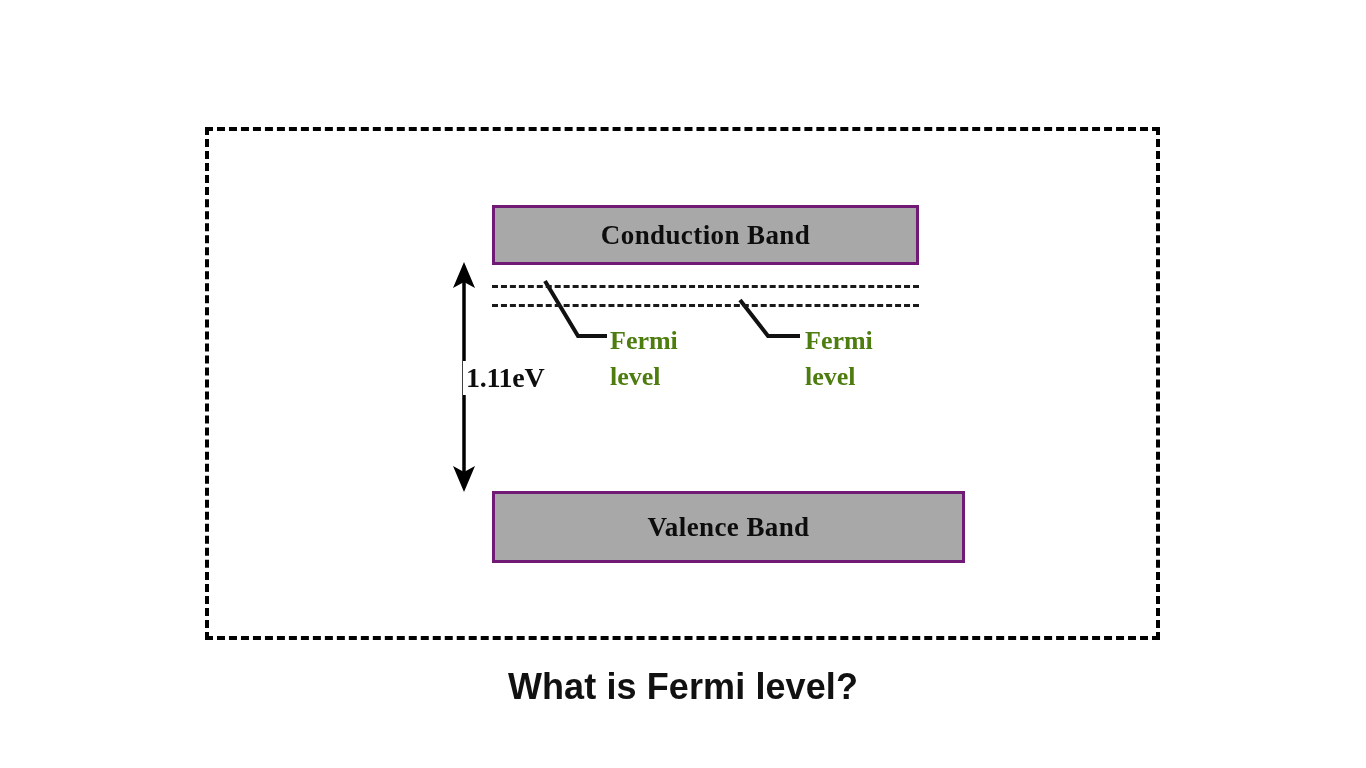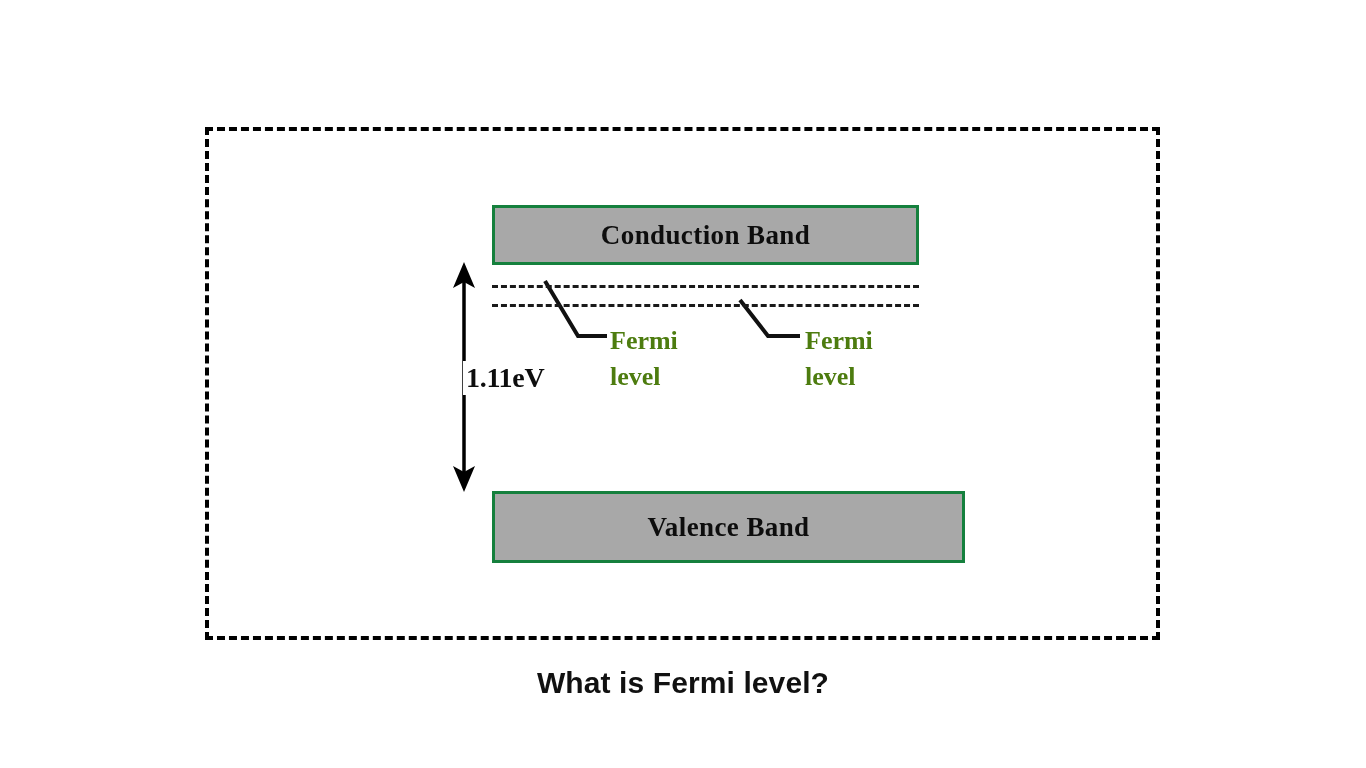--- a/index.html
+++ b/index.html
@@ -43,21 +43,21 @@
     width: 1366px;
     height: 768px;
     pointer-events: none;
   }
 
   
   .band-box {
     position: absolute;
     box-sizing: border-box;
     background: #a8a8a8;
-    border: 3px solid #15803d;
+    border: 3px solid #701a75;
     display: flex;
     align-items: center;
     justify-content: center;
   }
   .band-box .band-label {
     font-family: "Liberation Serif", "DejaVu Serif", serif;
     font-weight: bold;
     font-size: 27px;
     color: #0d0d0d;
     letter-spacing: 0.4px;
@@ -119,21 +119,21 @@
 
   
   #caption {
     position: absolute;
     left: 0;
     top: 666px;
     width: 1366px;
     text-align: center;
     font-family: "Liberation Sans", sans-serif;
     font-weight: bold;
-    font-size: 30px;
+    font-size: 36px;
     color: #111111;
     letter-spacing: 0.1px;
   }
 </style>
 </head>
 <body>
 
 <div id="page">
 
   <div class="figure-frame"></div>

